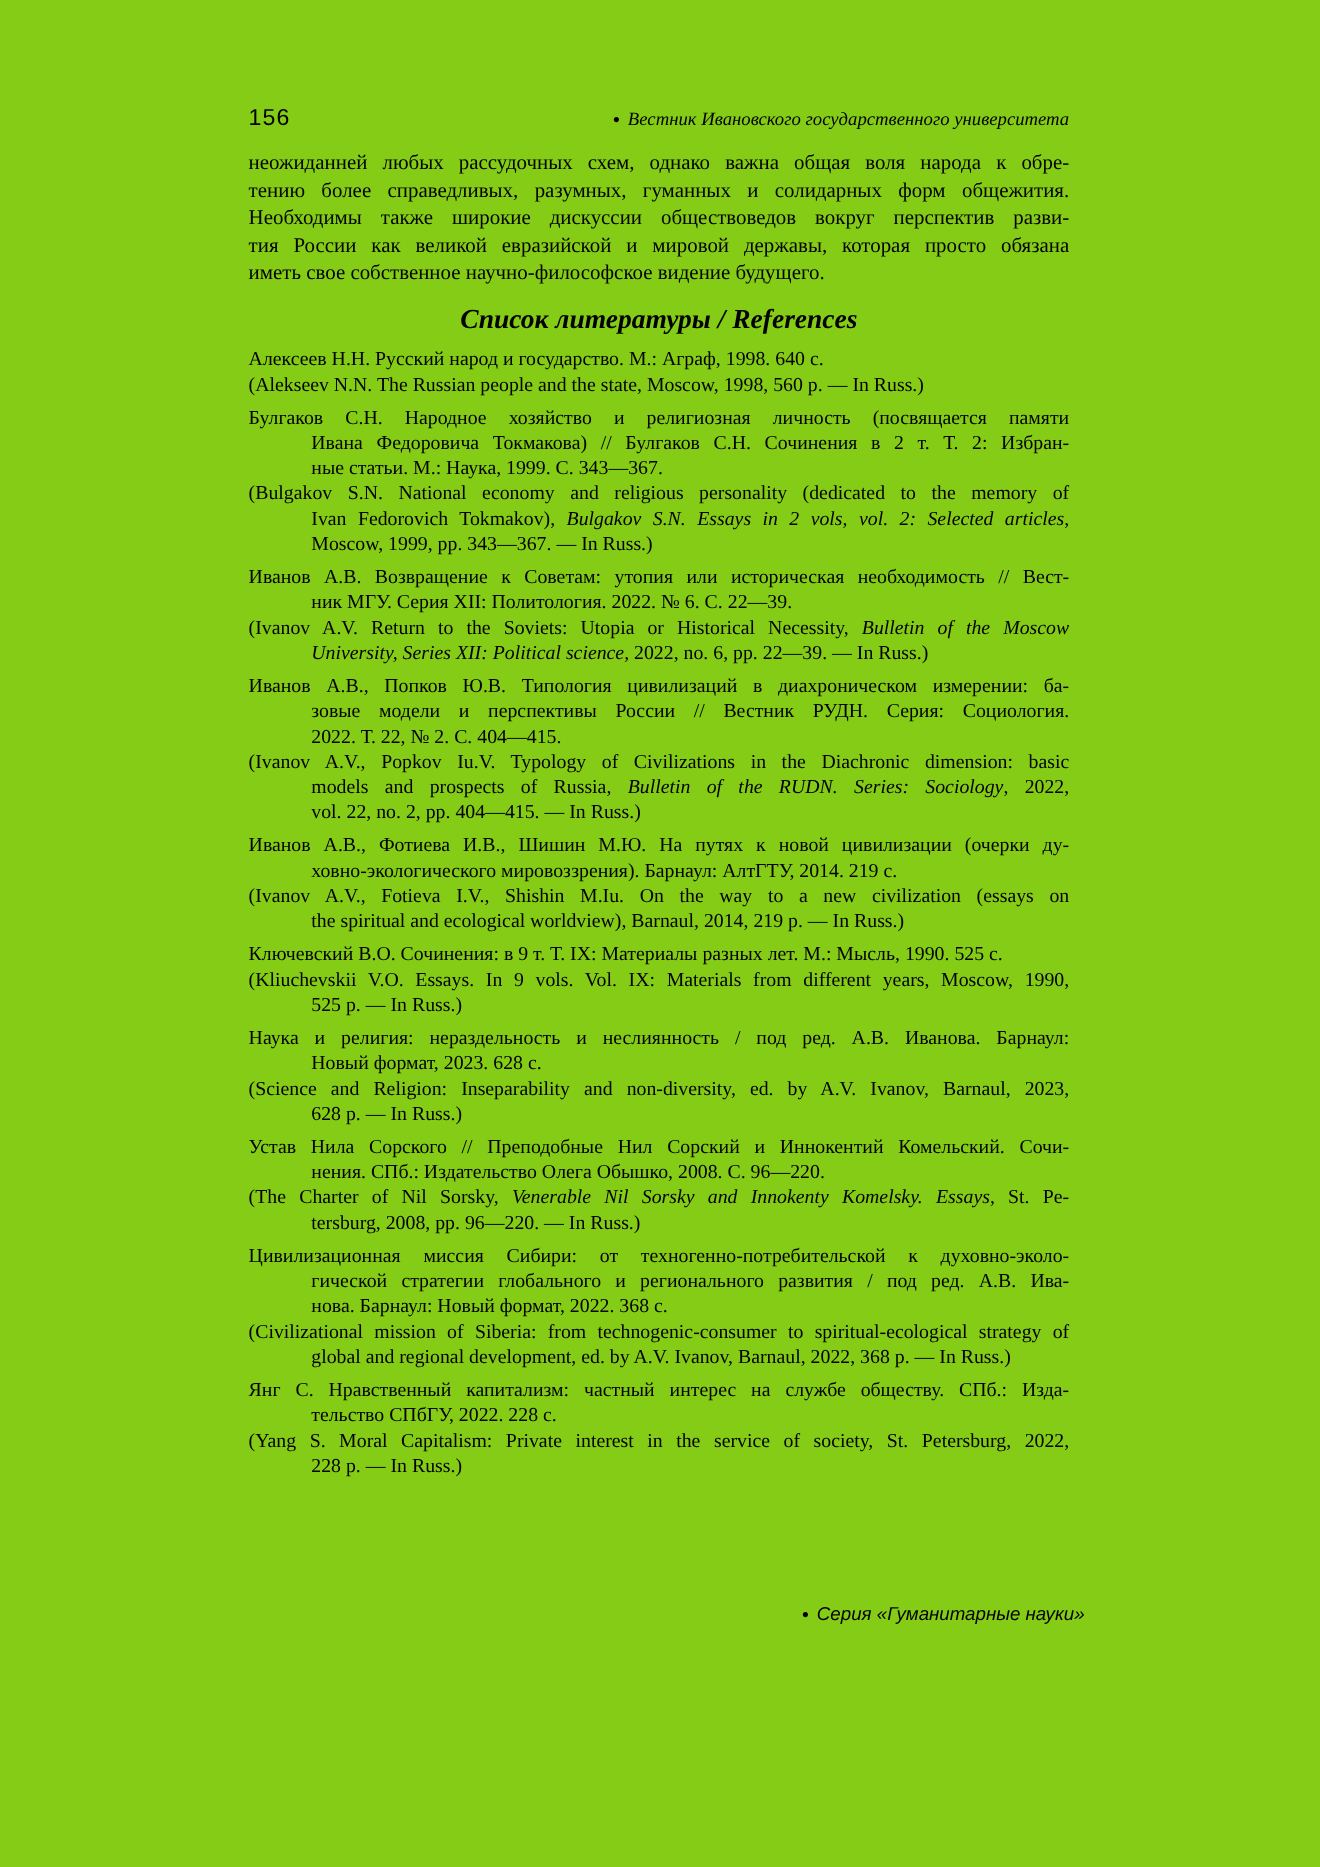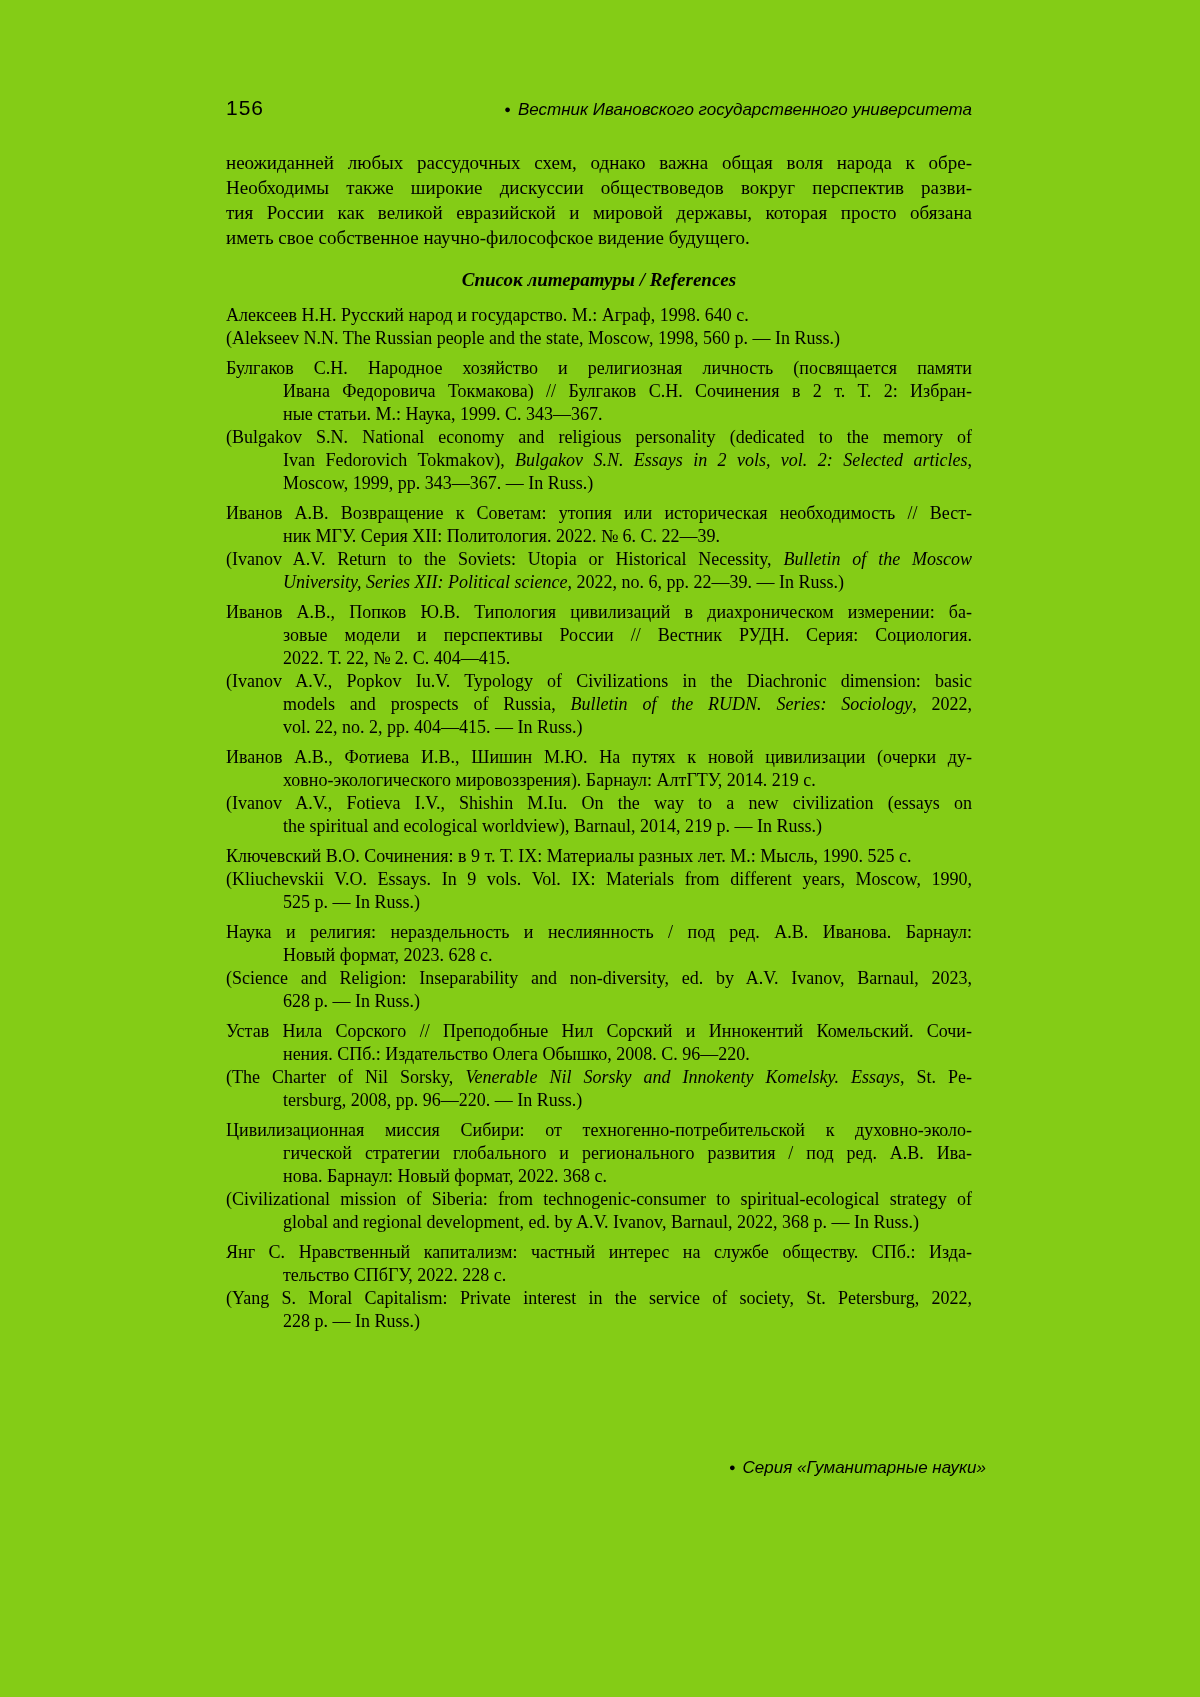--- a/index.html
+++ b/index.html
@@ -2,28 +2,28 @@
 <html><head>
 <meta charset="utf-8">
 <style>
   html,body{margin:0;padding:0;background:#ffffff;}
   .page{position:relative;width:1200px;height:1697px;background:#84cc16;color:#000;
         font-family:"Liberation Serif","DejaVu Serif",serif;overflow:hidden;}
   .content{position:absolute;left:226px;width:746px;top:0;}
   .pghead{position:absolute;top:96px;left:0;width:746px;display:flex;
           justify-content:space-between;align-items:baseline;}
   .pagenum{font-family:"Liberation Sans","DejaVu Sans",sans-serif;font-size:21px;letter-spacing:1px;}
-  .running{font-family:Liberation Sans, sans-serif;font-style:italic;font-size:17px;}
+  .running{font-family:Liberation Serif, serif;font-style:italic;font-size:17px;}
   .bullet{font-style:normal;font-size:11px;vertical-align:2px;padding-right:7px;}
-  .bodyflow{position:absolute;top:150px;left:0;width:746px;}
+  .bodyflow{position:absolute;top:136px;left:0;width:746px;}
   .intro{font-size:19px;line-height:25px;}
   .iline{width:746px;}
   .just{text-align:justify;text-align-last:justify;}
   .heading{margin-top:18px;margin-bottom:12px;text-align:center;
-           font-weight:bold;font-style:italic;font-size:19px;line-height:24px;}
+           font-weight:bold;font-style:italic;font-size:25px;line-height:24px;}
   .refs{font-size:18px;line-height:23px;}
   .ref-entry{margin-bottom:7px;}
   .rline{width:746px;}
   .rline.hang{width:689px;padding-left:57px;}
   .it{font-style:italic;}
   .pgfoot{position:absolute;top:1458px;left:14px;width:746px;text-align:right;
           font-family:"Liberation Sans","DejaVu Sans",sans-serif;font-style:italic;font-size:17px;}
 </style>
 </head>
 <body>
@@ -32,20 +32,21 @@
   <div class="content">
 
     <div class="pghead">
       <span class="pagenum">156</span>
       <span class="running"><span class="bullet">●</span><span>Вестник Ивановского государственного университета</span></span>
     </div>
 
     <div class="bodyflow">
       <div class="intro" id="intro">
           <div class="iline just">неожиданней любых рассудочных схем, однако важна общая воля народа к обре-</div>
+          <div class="iline just">тению более справедливых, разумных, гуманных и солидарных форм общежития.</div>
           <div class="iline just">Необходимы также широкие дискуссии обществоведов вокруг перспектив разви-</div>
           <div class="iline just">тия России как великой евразийской и мировой державы, которая просто обязана</div>
           <div class="iline">иметь свое собственное научно-философское видение будущего.</div>
         </div>
       <div class="heading">Список литературы / References</div>
       <div class="refs" id="refs">
           <div class="ref-entry">
             <div class="rline"><span>Алексеев Н.Н. Русский народ и государство. М.: Аграф, 1998. 640 с.</span></div>
             <div class="rline"><span>(Alekseev N.N. The Russian people and the state, Moscow, 1998, 560 p. — In Russ.)</span></div>
           </div>

